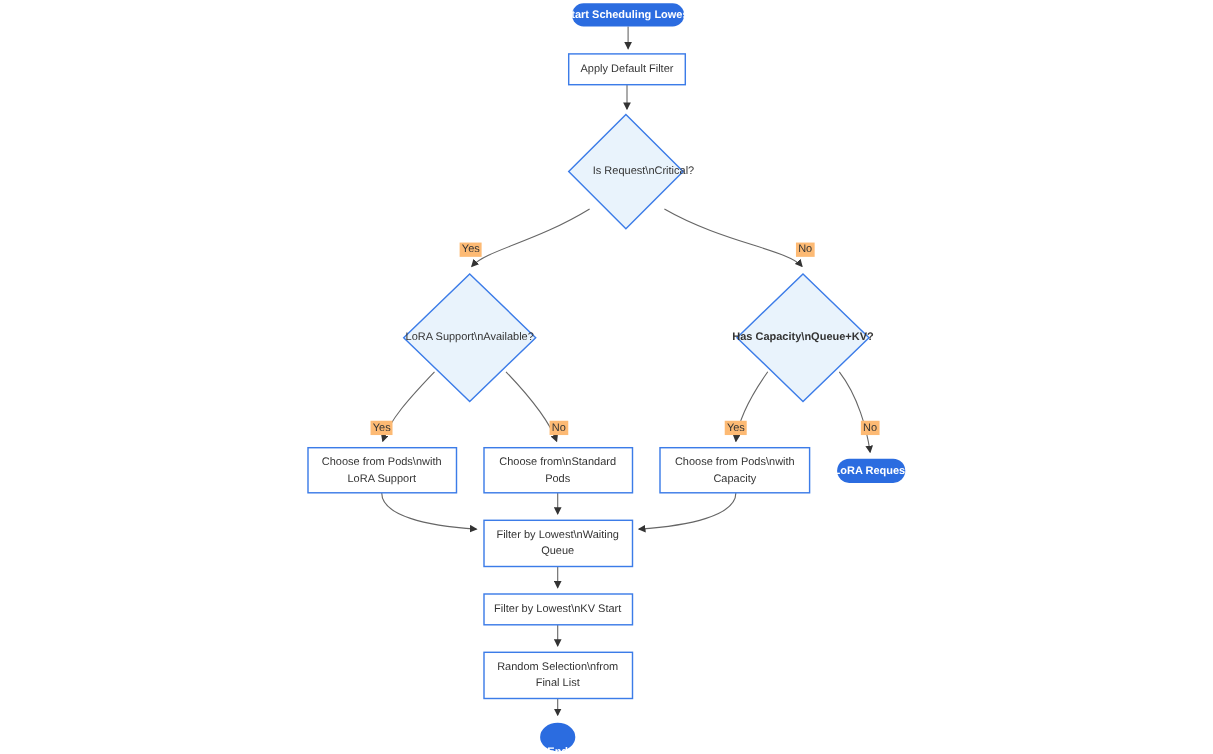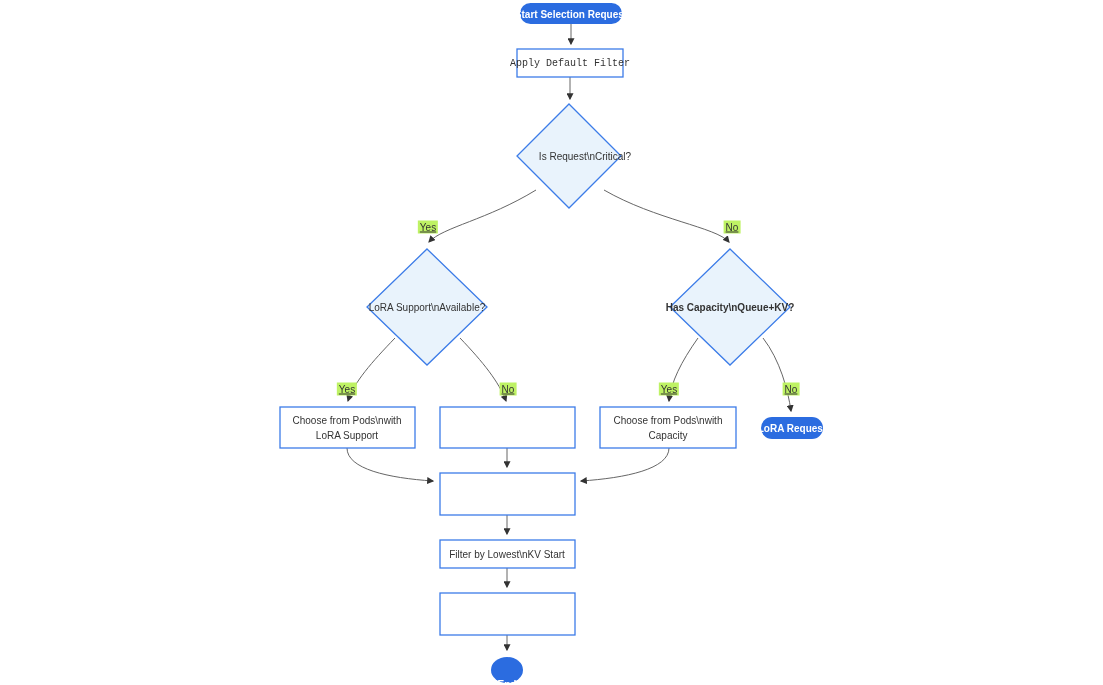--- a/index.html
+++ b/index.html
@@ -24,25 +24,24 @@
   .node-label.pill-label{
     color:#ffffff;
     font-weight:bold;
     white-space:nowrap;
   }
   .edge-label{
     position:absolute;
     transform:translate(-50%,-50%);
     font-size:10px;
     color:#333333;
-    background:#bef264;
+    background:#fdba74;
     padding:0 2px;
     line-height:1.3;
     white-space:nowrap;
-    text-decoration:underline;
   }
 </style>
 </head>
 <body>
 
 <div class="canvas">
 
   <svg width="1103" height="685" viewBox="0 0 1103 685">
     <defs>
       <marker id="arrow" viewBox="0 0 6 6" refX="5" refY="3" markerWidth="7" markerHeight="7" orient="auto-start-reverse">
@@ -75,31 +74,37 @@
     <rect x="280" y="407" width="135" height="41" fill="#ffffff" stroke="#3c7ce8" stroke-width="1.3"></rect>
     <rect x="440" y="407" width="135" height="41" fill="#ffffff" stroke="#3c7ce8" stroke-width="1.3"></rect>
     <rect x="600" y="407" width="136" height="41" fill="#ffffff" stroke="#3c7ce8" stroke-width="1.3"></rect>
     <rect x="761" y="417" width="62" height="22" rx="11" fill="#2b6ce0"></rect>
     <rect x="440" y="473" width="135" height="42" fill="#ffffff" stroke="#3c7ce8" stroke-width="1.3"></rect>
     <rect x="440" y="540" width="135" height="28" fill="#ffffff" stroke="#3c7ce8" stroke-width="1.3"></rect>
     <rect x="440" y="593" width="135" height="42" fill="#ffffff" stroke="#3c7ce8" stroke-width="1.3"></rect>
     <ellipse cx="507" cy="670" rx="16" ry="13" fill="#2b6ce0"></ellipse>
   </svg>
 
-  <div class="node-label pill-label" style="left:571px;top:14px;">Start Selection Request</div>
-  <div class="node-label" style="left:570px;top:63px;font-family:Liberation Mono, monospace;">Apply Default Filter</div>
+  <div class="node-label pill-label" style="left:571px;top:14px;">Start Scheduling Lowest</div>
+  <div class="node-label" style="left:570px;top:63px;">Apply Default Filter</div>
   <div class="node-label" style="left:569px;top:156px;padding-left:32px;">Is Request\nCritical?</div>
   <div class="node-label" style="left:427px;top:307px;">LoRA Support\nAvailable?</div>
   <div class="node-label" style="left:730px;top:307px;font-weight:bold;">Has Capacity\nQueue+KV?</div>
   <div class="node-label" style="left:347px;top:428px;">Choose from Pods\nwith
 LoRA Support</div>
+  <div class="node-label" style="left:507px;top:428px;">Choose from\nStandard
+Pods</div>
   <div class="node-label" style="left:668px;top:428px;">Choose from Pods\nwith
 Capacity</div>
   <div class="node-label pill-label" style="left:792px;top:428px;">LoRA Request</div>
+  <div class="node-label" style="left:507px;top:494px;">Filter by Lowest\nWaiting
+Queue</div>
   <div class="node-label" style="left:507px;top:554px;">Filter by Lowest\nKV Start</div>
+  <div class="node-label" style="left:507px;top:614px;">Random Selection\nfrom
+Final List</div>
   <div class="node-label pill-label" style="left:507px;top:684px;">End</div>
 
   <div class="edge-label" style="left:428px;top:227px;">Yes</div>
   <div class="edge-label" style="left:732px;top:227px;">No</div>
   <div class="edge-label" style="left:347px;top:389px;">Yes</div>
   <div class="edge-label" style="left:508px;top:389px;">No</div>
   <div class="edge-label" style="left:669px;top:389px;">Yes</div>
   <div class="edge-label" style="left:791px;top:389px;">No</div>
 
 </div>

